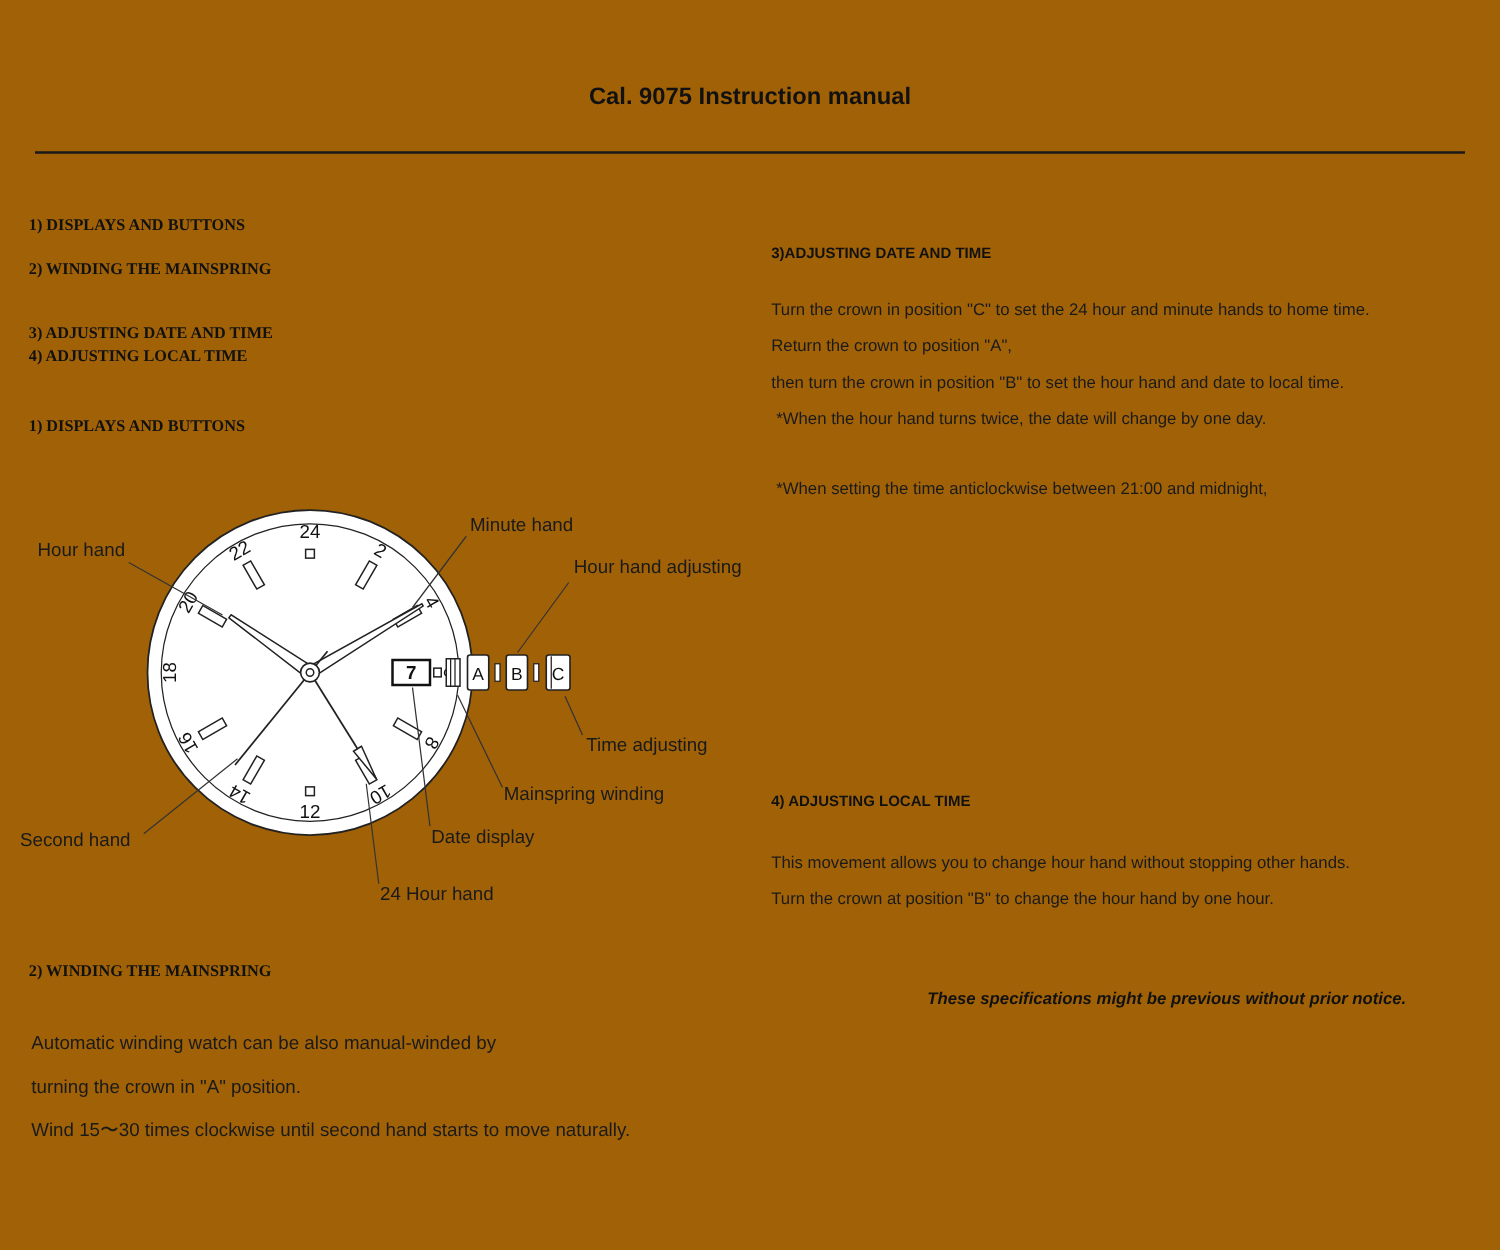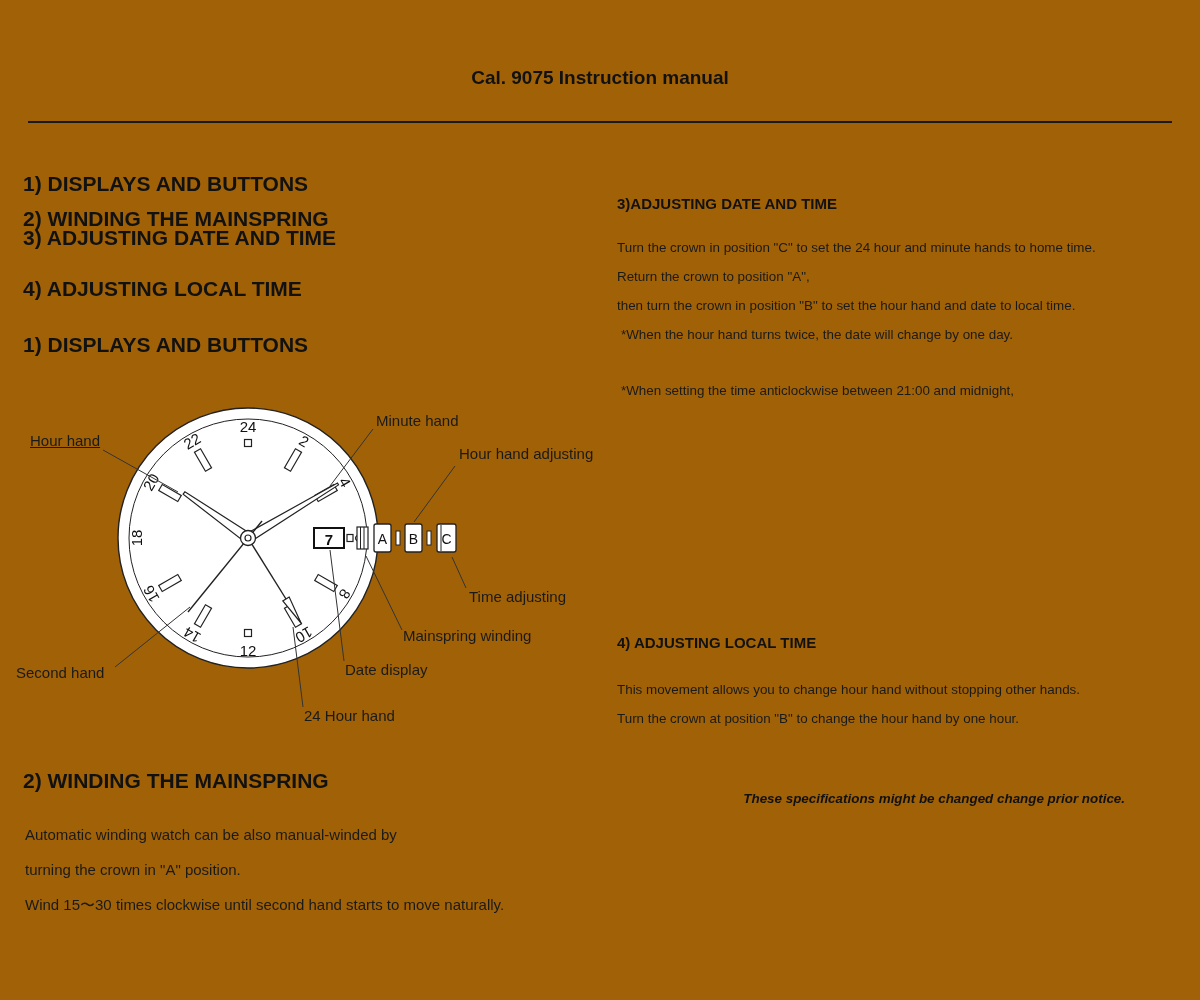--- a/index.html
+++ b/index.html
@@ -3,41 +3,41 @@
 <meta charset="utf-8">
 <style>
   html,body{margin:0;padding:0;background:#fff;}
   .page{
     position:relative;width:1200px;height:1000px;background:#a16207;
     font-family:"Liberation Sans","DejaVu Sans",sans-serif;color:#1a1a1a;overflow:hidden;
   }
   .abs{position:absolute;}
   .title{top:67px;left:0;width:100%;text-align:center;font-size:19px;font-weight:700;color:#111;}
   .rule{top:121px;left:28px;width:1144px;height:2px;background:#1a1a1a;}
-  .h-bold{font-weight:700;font-size:21px;color:#111;white-space:nowrap;line-height:1;}
+  .h-bold{font-weight:700;font-size:13px;color:#111;white-space:nowrap;line-height:1;font-family:Liberation Serif, serif;}
   .body-line{font-size:15px;white-space:nowrap;line-height:1.2;}
   .small-line{font-size:13.4px;white-space:nowrap;line-height:1.2;}
-  .small-bold{font-size:15px;font-weight:700;white-space:nowrap;line-height:1;color:#111;}
+  .small-bold{font-size:12px;font-weight:700;white-space:nowrap;line-height:1;color:#111;}
   .ind1{padding-left:4px;}
   .ind2{padding-left:13px;}
   .diagram-label{font-size:15px;white-space:nowrap;line-height:1;}
   .note{font-size:13.4px;font-weight:700;font-style:italic;white-space:nowrap;line-height:1;color:#111;}
   svg text{font-family:"Liberation Sans","DejaVu Sans",sans-serif;}
 </style>
 </head>
 <body>
 
 <div class="page">
 
   <div class="abs title">Cal. 9075 Instruction manual</div>
   <div class="abs rule"></div>
 
   <div class="abs h-bold" style="left:23px;top:173px;">1) DISPLAYS AND BUTTONS</div>
   <div class="abs h-bold" style="left:23px;top:208px;">2) WINDING THE MAINSPRING</div>
-  <div class="abs h-bold" style="left:23px;top:227px;">3) ADJUSTING DATE AND TIME</div>
+  <div class="abs h-bold" style="left:23px;top:259px;">3) ADJUSTING DATE AND TIME</div>
   <div class="abs h-bold" style="left:23px;top:278px;">4) ADJUSTING LOCAL TIME</div>
 
   <div class="abs h-bold" style="left:23px;top:334px;">1) DISPLAYS AND BUTTONS</div>
 
   <svg class="abs" style="left:0;top:400px;" width="660" height="340" viewBox="0 0 660 340">
 
     <path d="M 350,104 Q 363,138 350,172" fill="none" stroke="#222" stroke-width="1.2"></path>
 
     <g>
       <circle cx="248" cy="138" r="130" fill="#fff" stroke="#222" stroke-width="1.4"></circle>
@@ -110,21 +110,21 @@
       <line x1="373" y1="29" x2="330" y2="86"></line>
       <line x1="455" y1="66" x2="414" y2="122"></line>
       <line x1="466" y1="188" x2="452" y2="157"></line>
       <line x1="402" y1="230" x2="366" y2="156"></line>
       <line x1="344" y1="261" x2="330" y2="150"></line>
       <line x1="303" y1="307" x2="293" y2="227"></line>
       <line x1="115" y1="267" x2="190" y2="207"></line>
     </g>
   </svg>
 
-  <div class="abs diagram-label" style="left:30px;top:433px;text-decoration:underline;">Hour hand</div>
+  <div class="abs diagram-label" style="left:30px;top:433px;">Hour hand</div>
   <div class="abs diagram-label" style="left:376px;top:413px;">Minute hand</div>
   <div class="abs diagram-label" style="left:459px;top:446px;text-align:center;">Hour hand adjusting</div>
   <div class="abs diagram-label" style="left:469px;top:589px;">Time adjusting</div>
   <div class="abs diagram-label" style="left:403px;top:628px;">Mainspring winding</div>
   <div class="abs diagram-label" style="left:345px;top:662px;">Date display</div>
   <div class="abs diagram-label" style="left:304px;top:708px;">24 Hour hand</div>
   <div class="abs diagram-label" style="left:16px;top:665px;">Second hand</div>
 
   <div class="abs h-bold" style="left:23px;top:770px;">2) WINDING THE MAINSPRING</div>
   <div class="abs body-line" style="left:25px;top:826px;">Automatic winding watch can be also manual-winded by</div>
@@ -135,15 +135,15 @@
   <div class="abs small-line" style="left:617px;top:240px;">Turn the crown in position "C" to set the 24 hour and minute hands to home time.</div>
   <div class="abs small-line" style="left:617px;top:269px;">Return the crown to position "A",</div>
   <div class="abs small-line ind1" style="left:617px;top:327px;">*When the hour hand turns twice, the date will change by one day.</div>
   <div class="abs small-line" style="left:617px;top:298px;">then turn the crown in position "B" to set the hour hand and date to local time.</div>
   <div class="abs small-line ind1" style="left:617px;top:383px;">*When setting the time anticlockwise between 21:00 and midnight,</div>
 
   <div class="abs small-bold" style="left:617px;top:635px;">4) ADJUSTING LOCAL TIME</div>
   <div class="abs small-line" style="left:617px;top:682px;">This movement allows you to change hour hand without stopping other hands.</div>
   <div class="abs small-line" style="left:617px;top:711px;">Turn the crown at position "B" to change the hour hand by one hour.</div>
 
-  <div class="abs note" style="right:75px;top:792px;">These specifications might be changed change prior notice.</div>
+  <div class="abs note" style="right:75px;top:792px;">These specifications might be previous without prior notice.</div>
 
 </div>
 
 </body></html>

